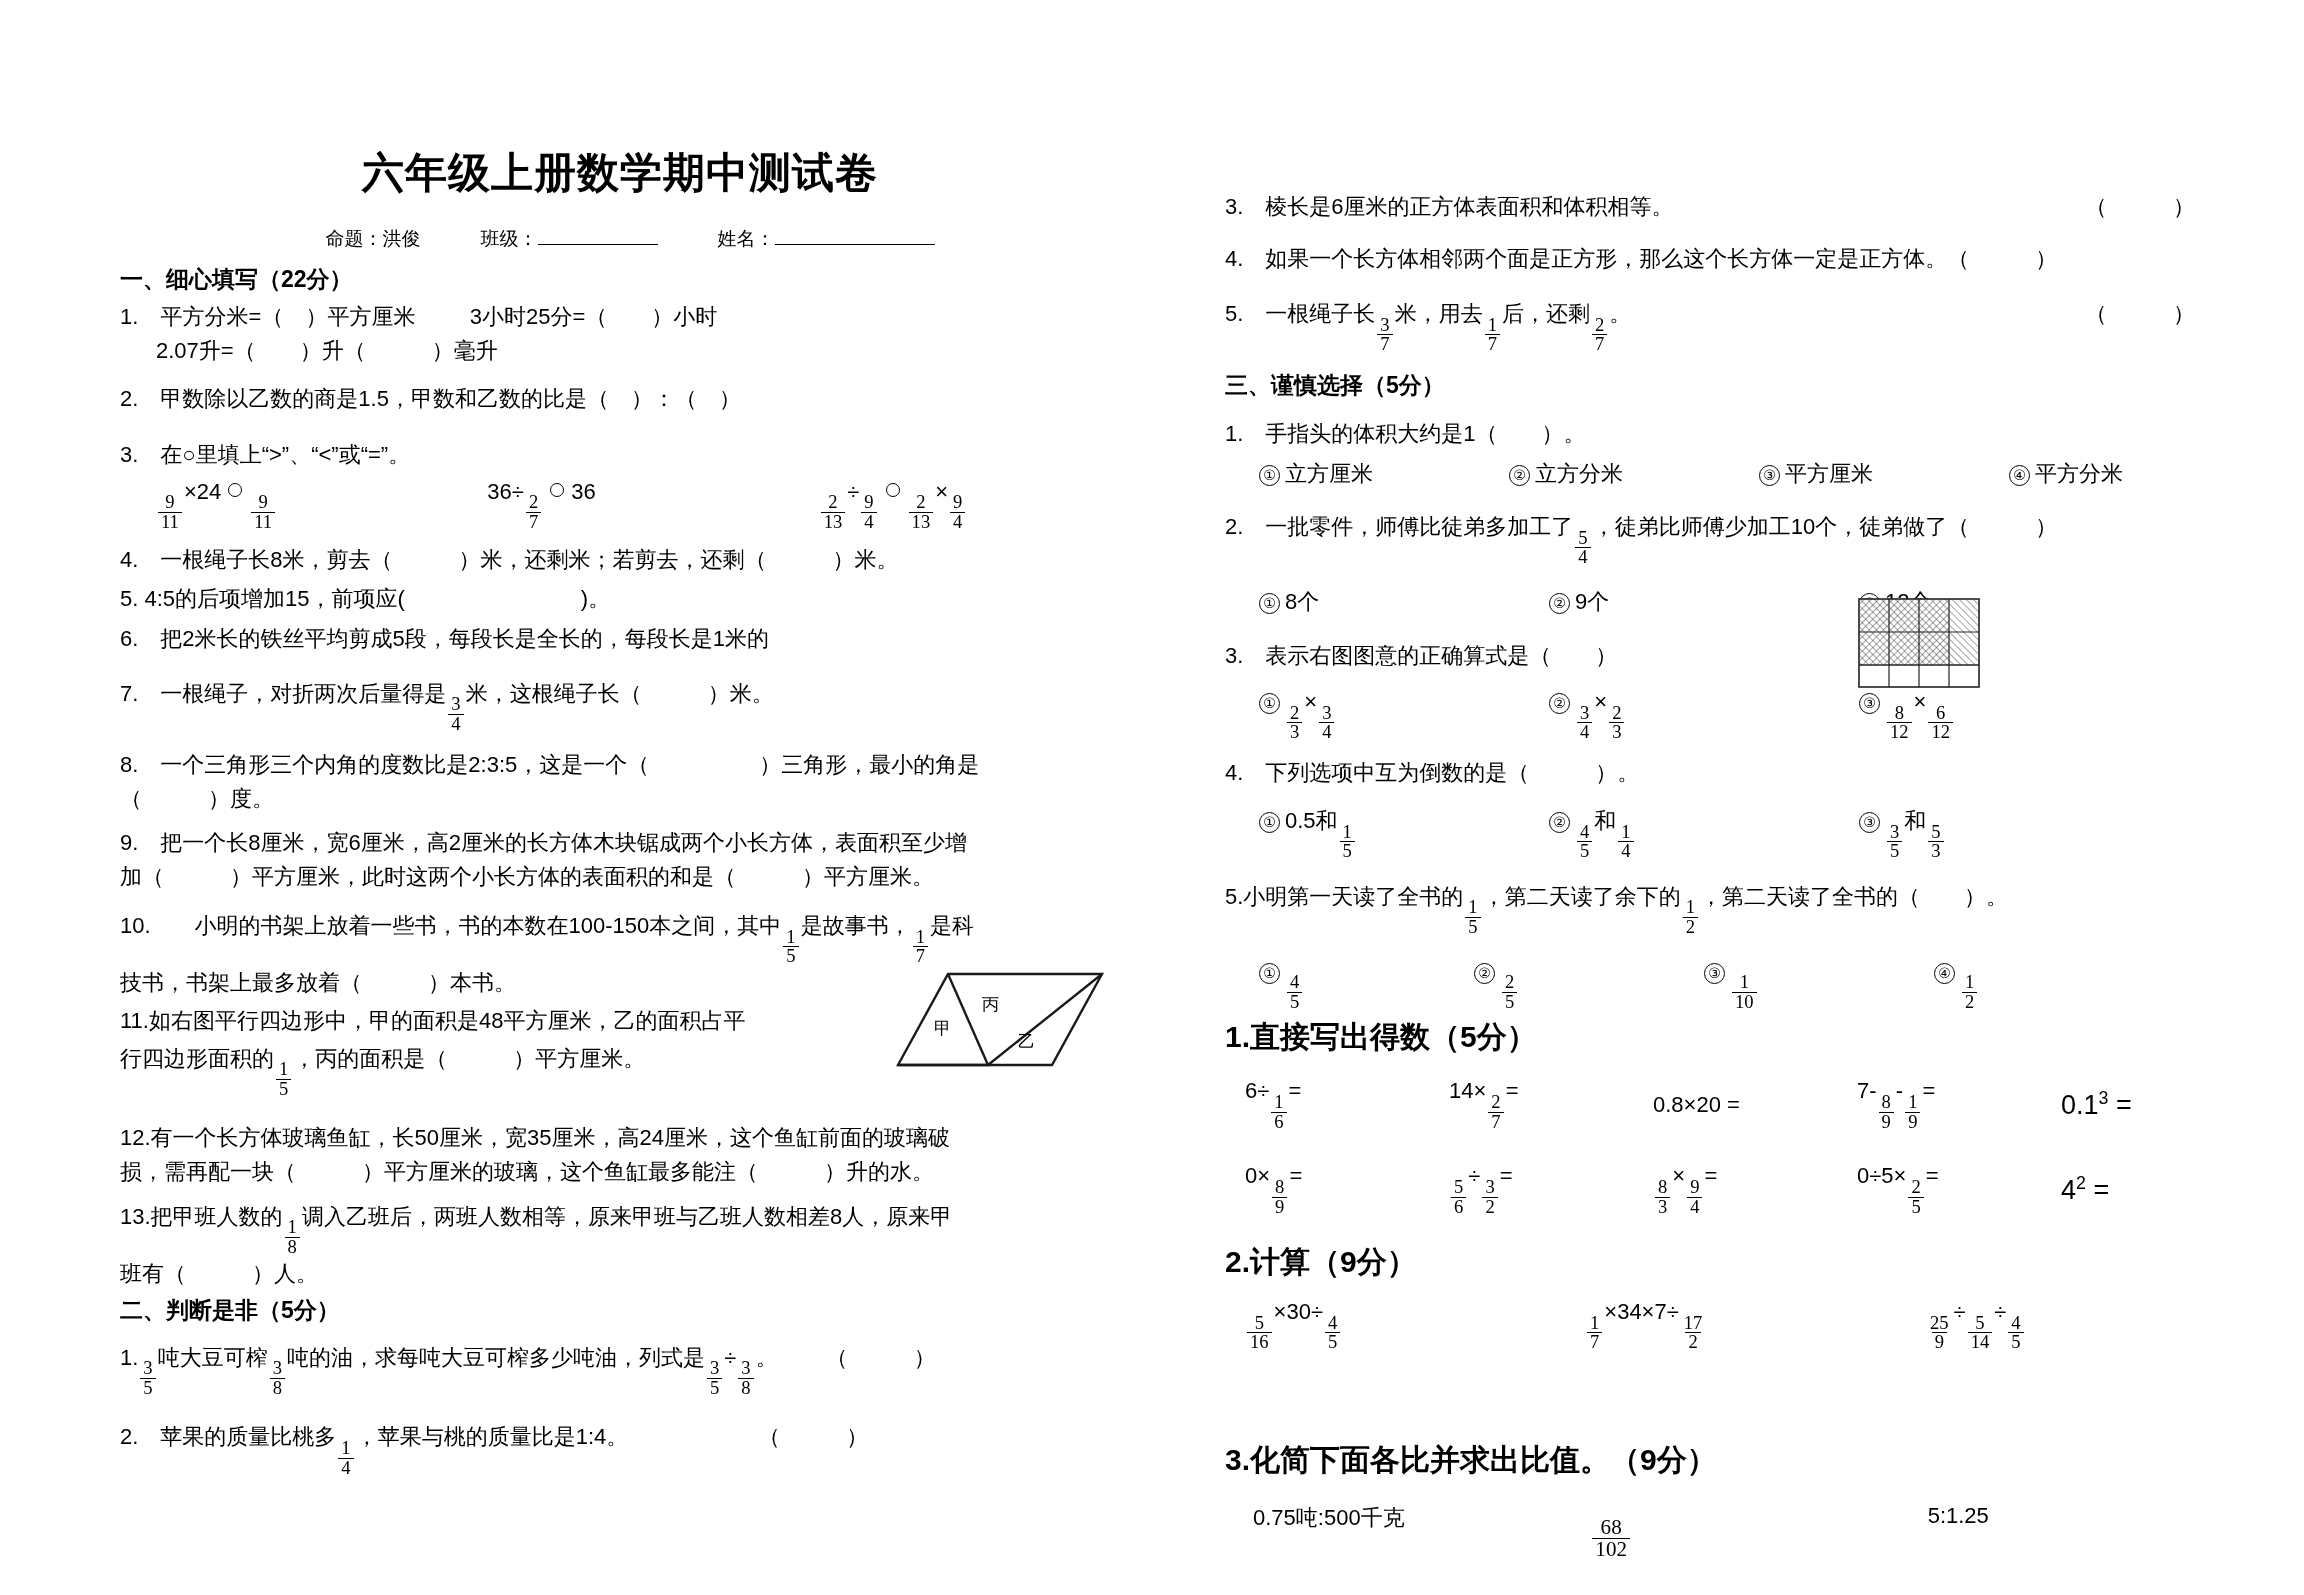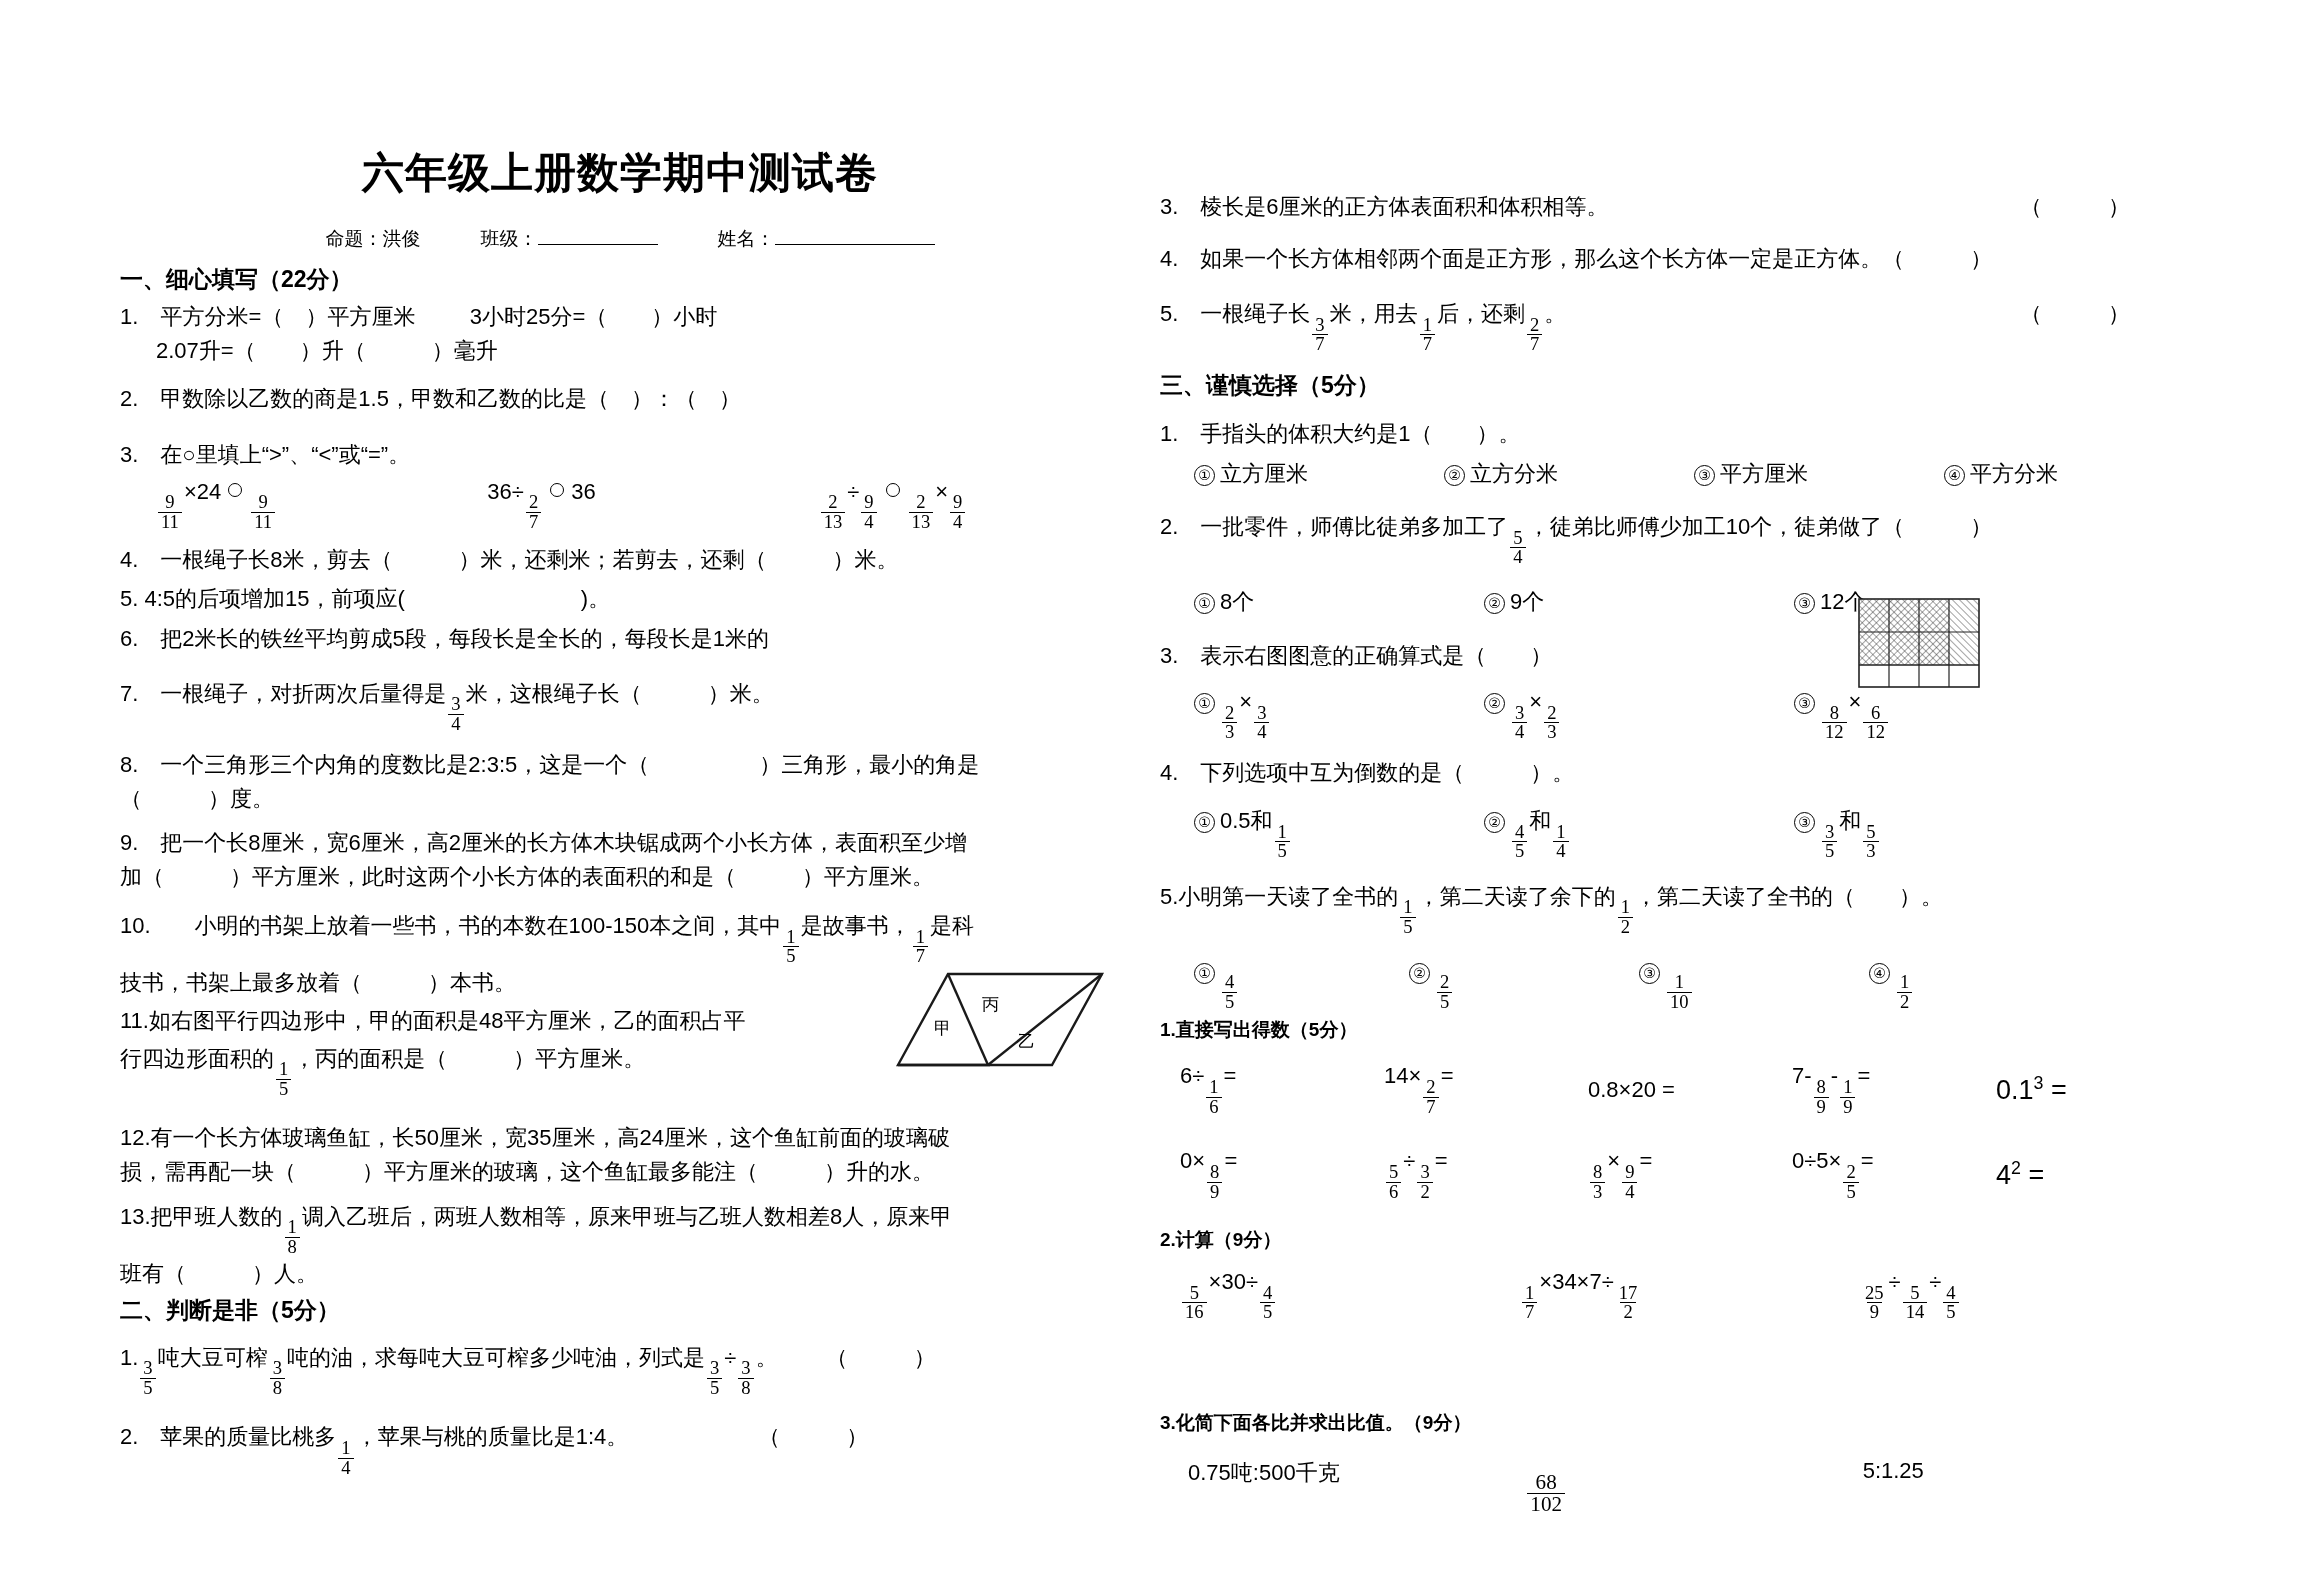--- a/index.html
+++ b/index.html
@@ -22,21 +22,21 @@
     box-sizing: border-box;
   }
   .col-left {
     position: absolute;
     left: 120px;
     top: 150px;
     width: 1030px;
   }
   .col-right {
     position: absolute;
-    left: 1160px;
+    left: 1225px;
     top: 185px;
     width: 1040px;
   }
   .doc-title {
     text-align: center;
     font-size: 42px;
     font-weight: bold;
     letter-spacing: 1px;
     margin: 0 0 0 -30px;
     line-height: 1.1;
@@ -60,21 +60,21 @@
   }
   .bl-short { width: 120px; }
   .bl-long { width: 160px; }
 
   .sec-head {
     font-size: 23px;
     font-weight: bold;
     margin: 12px 0 4px 0;
   }
   .sub-head {
-    font-size: 19px;
+    font-size: 30px;
     font-weight: bold;
     margin: 6px 0 4px 0;
   }
   .q {
     font-size: 22px;
     line-height: 1.55;
     margin: 5px 0;
     position: relative;
   }
   .q-wide { line-height: 2.0; }

